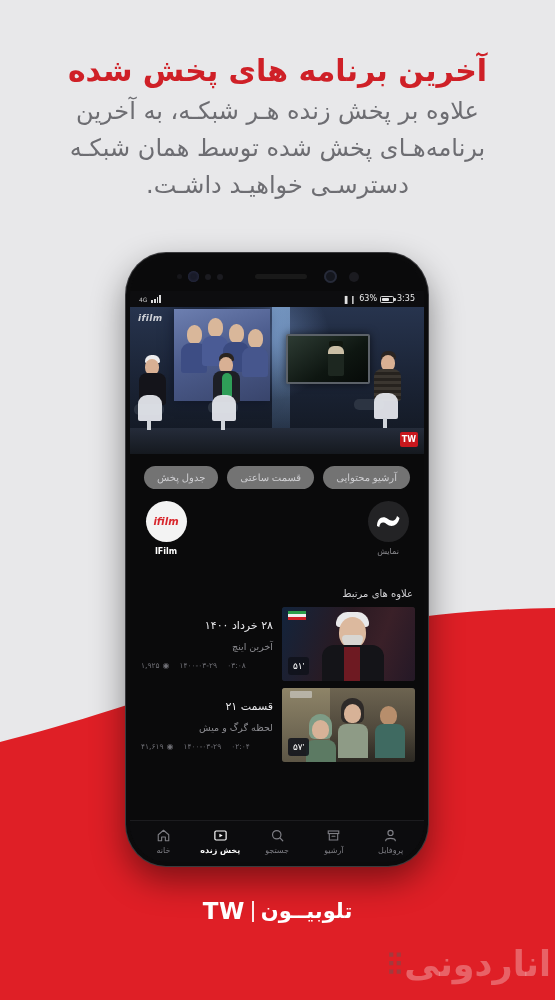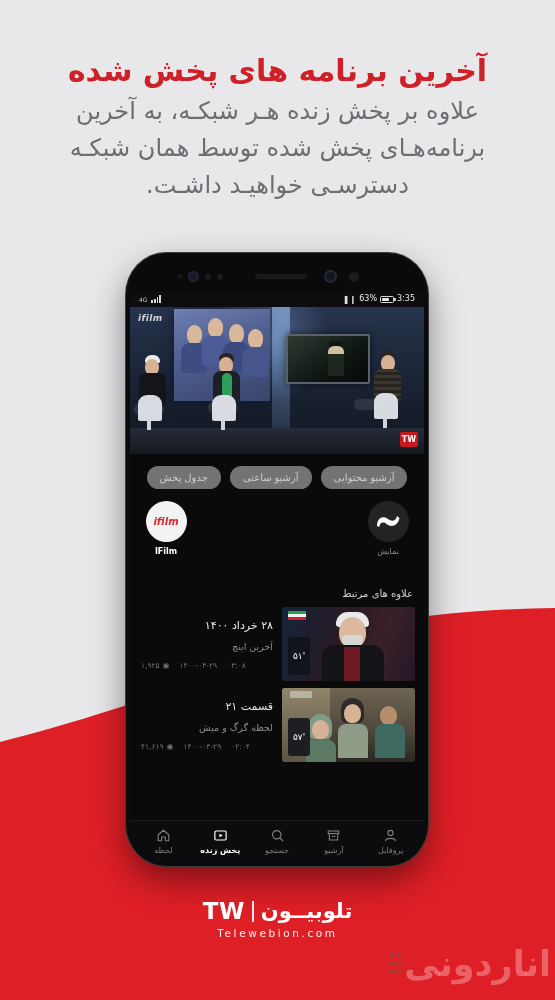--- a/index.html
+++ b/index.html
@@ -139,21 +139,21 @@
   .ch-label { font-size:8px; color:#8d8d92; }
   .ch-label.active { color:#fff; font-weight:bold;}
   .ch-ifilm-txt { color:#d8262c; font-size:10px; font-weight:bold; font-style:italic;}
 
   
   #related-section { flex:1 1 auto; background:#0a0a0b; overflow:hidden; padding-top:6px; direction:rtl;}
   #related-heading { color:#d2d2d5; font-size:10px; text-align:right; padding:4px 11px 8px 11px; }
   .prog-row { display:flex; flex-direction:row; align-items:stretch; padding:0 9px 7px 9px; gap:9px;}
   .prog-thumb { position:relative; flex:0 0 133px; height:74px; border-radius:3px; overflow:hidden; background:#202024;}
   .prog-dur { position:absolute; left:6px; bottom:6px; background:rgba(15,18,26,.85); color:#fff;
-     font-size:9px; padding:14px 5px; border-radius:3px; direction:ltr;}
+     font-size:9px; padding:4px 5px; border-radius:3px; direction:ltr;font-family:Liberation Serif, serif;}
   .prog-meta { flex:1 1 auto; display:flex; flex-direction:column; justify-content:center; gap:9px; text-align:right; padding-left:2px;}
   .prog-title { color:#e9e9ec; font-size:11px;}
   .prog-sub { color:#8c8c91; font-size:9.5px;}
   .prog-stats { display:flex; flex-direction:row-reverse; justify-content:flex-start; gap:10px; color:#6f6f75; font-size:7.5px; direction:rtl;}
   .stat { display:flex; align-items:center; gap:3px;}
   .eye { font-size:8px; }
 
   
   .t1 { position:absolute; inset:0; background:linear-gradient(110deg,#13243c 0%, #2a1a22 45%, #3a2028 70%, #241826 100%);}
   .t1-flag { position:absolute; left:6px; top:4px; width:18px;height:9px;
@@ -288,21 +288,21 @@
         </div>
         <div class="chair" style="left:244px;top:86px;"></div>
 
         <span id="ifilm-wm">ifilm</span>
         <span id="tw-wm">TW</span>
       </div>
     </div>
 
     <div id="chip-row">
       <button class="chip">آرشیو محتوایی</button>
-      <button class="chip">آرشیو ساعتی</button>
+      <button class="chip">قسمت ساعتی</button>
       <button class="chip">جدول پخش</button>
     </div>
 
     <div id="channel-row">
       <div class="channel">
         <span class="ch-circle">
           <svg width="26" height="20" viewBox="0 0 26 20">
               <path d="M2 14 C2 6 8 3 13 7 C17 10 21 9 22 4 L24.5 6 C23 14 16 16 11.5 12 C8 9.3 5 10.3 4.3 15 Z" fill="#fff"></path>
             </svg>
         </span>
@@ -380,21 +380,21 @@
       </div>
     </div>
 
     <div id="bottom-nav">
       <div class="nav-item">
         <span class="nav-ico">
           <svg width="15" height="15" viewBox="0 0 20 20">
               <path d="M3 9 L10 3 L17 9 L17 17 L12.5 17 L12.5 12 L7.5 12 L7.5 17 L3 17 Z" fill="none" stroke="currentColor" stroke-width="1.5" stroke-linejoin="round"></path>
             </svg>
         </span>
-        <span class="nav-label">لحظه</span>
+        <span class="nav-label">خانه</span>
       </div>
       <div class="nav-item">
         <span class="nav-ico active">
           <svg width="15" height="15" viewBox="0 0 20 20">
               <rect x="2.5" y="4" width="15" height="12" rx="1.6" fill="none" stroke="currentColor" stroke-width="1.6"></rect>
               <path d="M8.5 7.6 L13 10 L8.5 12.4 Z" fill="currentColor"></path>
             </svg>
         </span>
         <span class="nav-label active">پخش زنده</span>
       </div>
@@ -430,19 +430,18 @@
 
   </div>
 </div>
 
 <div id="footer-logo">
   <div class="logo-line">
     <span id="logo-fa">تلوبیــون</span>
     <span id="logo-div"></span>
     <span id="logo-tw">TW</span>
   </div>
-  <div id="logo-url">Telewebion.com</div>
 </div>
 
 <div id="watermark">
   <span id="watermark-text">اناردونی</span>
   <span id="watermark-mark">⫶⫶</span>
 </div>
 
 </body></html>

